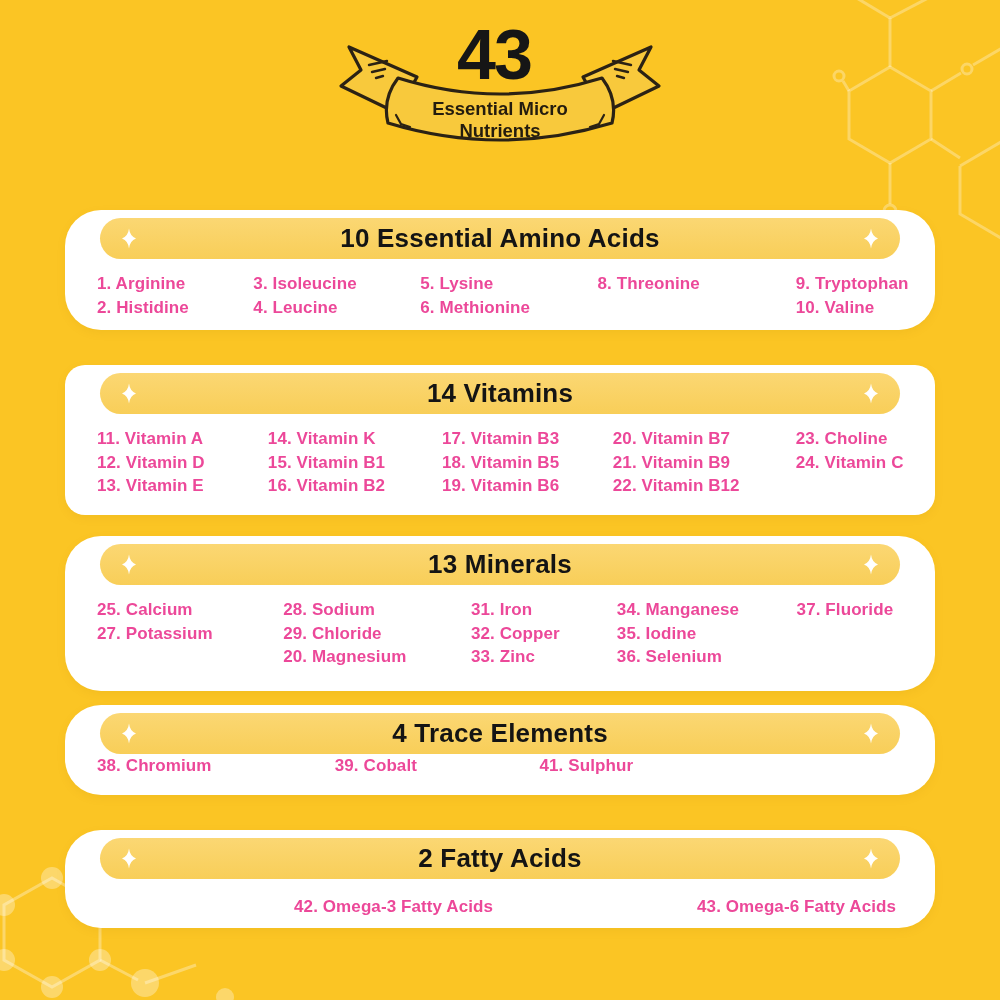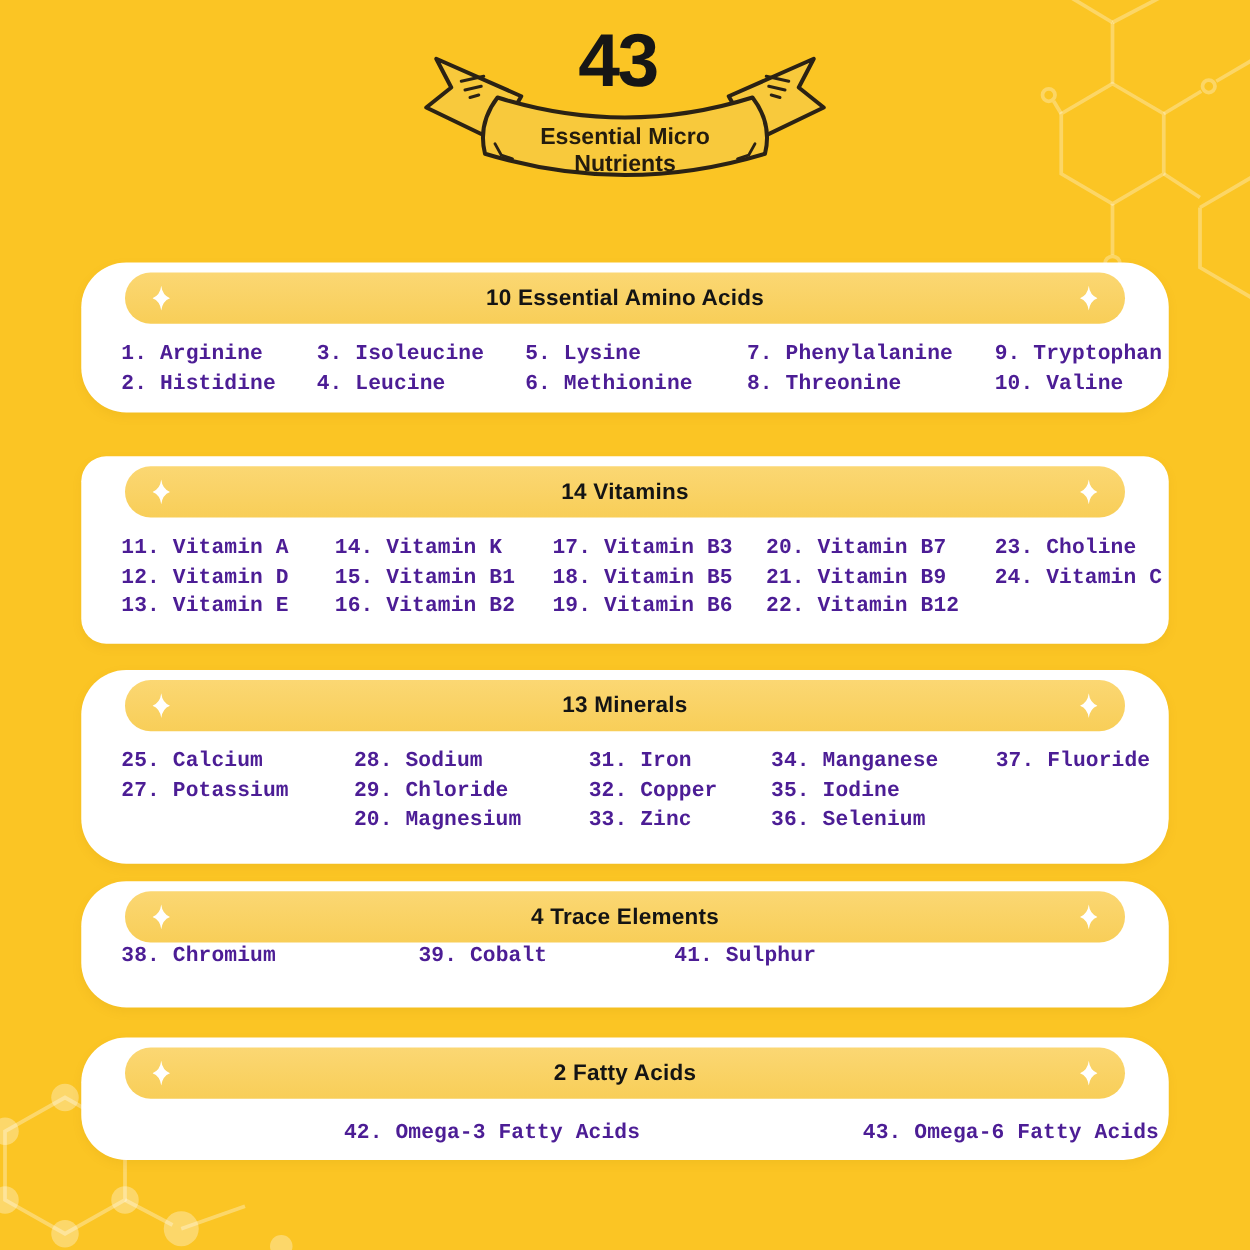--- a/index.html
+++ b/index.html
@@ -12,66 +12,66 @@
     overflow:hidden;
   }
   .pattern { position:absolute; pointer-events:none; }
   .pattern-tr { top:0; right:0; }
   .pattern-bl { bottom:0; left:0; }
 
   
   .banner { position:absolute; left:335px; top:25px; width:330px; height:130px; }
   .banner-number {
     position:absolute; left:0; right:12px; top:-12px;
-    text-align:center; font-size:60px; font-weight:700;
+    text-align:center; font-size:70px; font-weight:700;
     color:#161616; line-height:1.2; letter-spacing:-2px;
   }
   .banner svg.ribbon { position:absolute; left:0; top:0; overflow:visible; }
   .ribbon-text { font-family:"Liberation Sans", sans-serif; font-weight:bold; fill:#241C0E; }
 
   
   .card {
     position:absolute; left:65px; width:870px;
     background:#FFFFFF; border-radius:36px;
     box-shadow:0 3px 8px rgba(180,130,0,0.10);
   }
   .card-1 { top:210px; height:120px; }
   .card-2 { top:365px; height:150px;border-radius:20px; }
   .card-3 { top:536px; height:155px; }
-  .card-4 { top:705px; height:101px;  }
+  .card-4 { top:705px; height:90px;  }
   .card-5 { top:830px; height:98px;  }
 
   .pill {
     position:relative;
     margin:8px auto 0; width:800px; height:41px;
     border-radius:21px;
     background:linear-gradient(180deg,#FBD773 0%, #F8CE58 100%);
     display:flex; align-items:center; justify-content:space-between;
     padding:0 22px;
   }
   .pill-title {
     position:absolute; left:0; right:0; top:50%;
     transform:translateY(-53%);
     text-align:center;
-    font-size:18px; font-weight:700; color:#141414; letter-spacing:0.2px;
+    font-size:26px; font-weight:700; color:#141414; letter-spacing:0.2px;
   }
   .sparkle { width:14px; height:21px; display:block; }
 
   .content { margin:13px 32px 0; display:grid; }
   .cols-a  { grid-template-columns:19.4% 20.7% 22% 24.6% auto; }   
   .cols-v  { grid-template-columns:21.2% 21.6% 21.2% 22.7% auto; } 
   .cols-m  { grid-template-columns:23.1% 23.3% 18.1% 22.3% auto; } 
   .cols-t  { grid-template-columns:29.5% 25.4% 31% auto; }         
   .cols-f  { grid-template-columns:73.6% auto; }                   
   .card-4 .content { margin-top:0; }
   .card-5 .content { margin-top:16px;text-align:center; }
 
   .cell {
-    font-size:17px; font-weight:700; color:#4c1d95;
-    line-height:23.5px; white-space:nowrap; letter-spacing:0.1px;font-family:Liberation Mono, monospace;
+    font-size:17px; font-weight:700; color:#ec4899;
+    line-height:23.5px; white-space:nowrap; letter-spacing:0.1px;
   }
 </style>
 </head>
 <body>
 
 <svg class="pattern pattern-tr" width="190" height="270" viewBox="0 0 190 270">
   <g stroke="rgba(255,255,255,0.30)" stroke-width="3" fill="none">
     <polygon points="80,67 121,91 121,139 80,163 39,139 39,91"></polygon>
     <line x1="80" y1="67" x2="80" y2="18"></line>
     <line x1="80" y1="18" x2="40" y2="-6"></line>
@@ -149,21 +149,20 @@
     </div>
     <div>
       <div class="cell">3. Isoleucine</div>
       <div class="cell">4. Leucine</div>
     </div>
     <div>
       <div class="cell">5. Lysine</div>
       <div class="cell">6. Methionine</div>
     </div>
     <div>
-      <div class="cell">7. Phenylalanine</div>
       <div class="cell">8. Threonine</div>
     </div>
     <div>
       <div class="cell">9. Tryptophan</div>
       <div class="cell">10. Valine</div>
     </div>
   </div>
 </div>
 
 <div class="card card-2">

